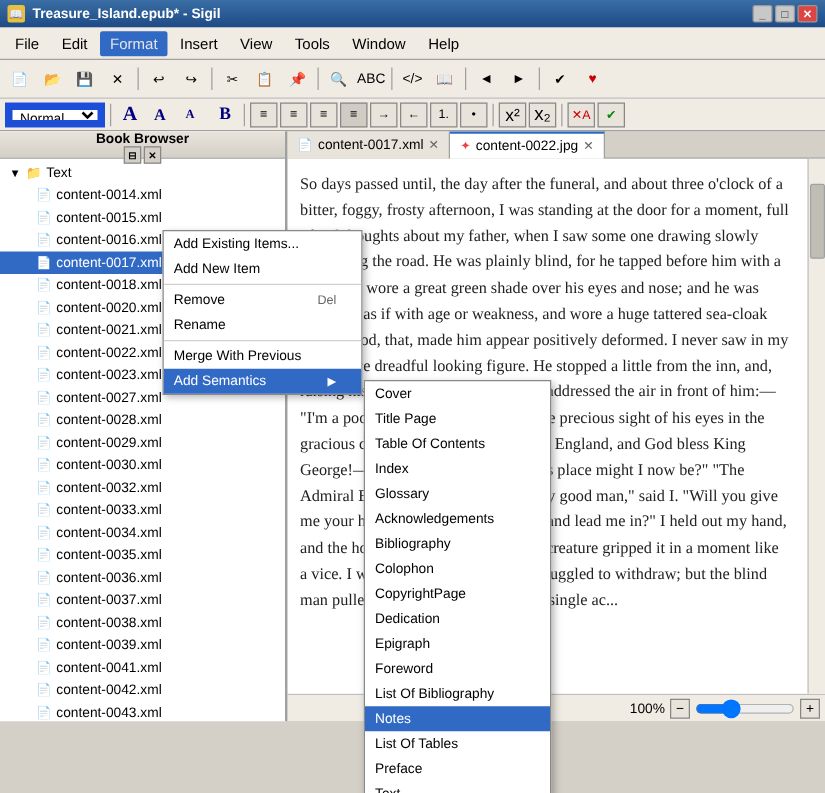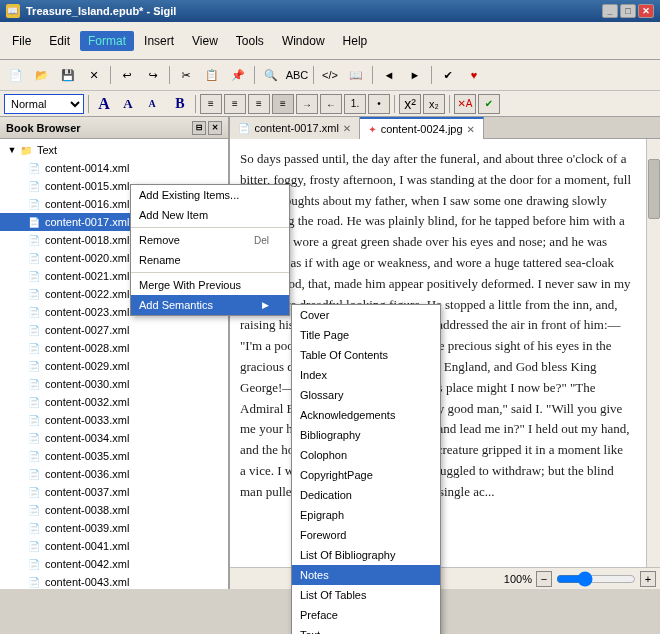--- a/index.html
+++ b/index.html
@@ -53,36 +53,36 @@
       color: white;
     }
     .tb-btn.minimize { background: #c8c8c8; color: #333; }
     .tb-btn.maximize { background: #c8c8c8; color: #333; }
     .tb-btn.close { background: #d44; color: white; }
 
     
     .menu-bar {
       background: #f0ece4;
       border-bottom: 1px solid #a0a0a0;
-      height: 38px;
+      height: 26px;
       display: flex;
       align-items: center;
       padding: 0 4px;
       gap: 2px;
     }
     .menu-item {
       padding: 2px 8px;
       cursor: pointer;
       font-size: 12px;
       height: 20px;
       display: flex;
       align-items: center;
       border-radius: 2px;
     }
-    .menu-item.active { background: #316ac5; color: #5eead4; }
+    .menu-item.active { background: #316ac5; color: #e5e5e5; }
 
     
     .toolbar-area {
       background: #f0ece4;
       border-bottom: 1px solid #a0a0a0;
     }
     .toolbar-row {
       display: flex;
       align-items: center;
       padding: 2px 4px;
@@ -112,21 +112,21 @@
       align-items: center;
       padding: 2px 4px;
       gap: 2px;
       height: 26px;
       border-top: 1px solid #c0c0c0;
     }
     .style-dropdown {
       width: 80px;
       height: 20px;
       font-size: 11px;
-      border: 1px solid #1d4ed8;
+      border: 6px solid #1d4ed8;
       background: white;
       padding: 0 2px;
     }
     .format-btn {
       width: 22px;
       height: 20px;
       border: 1px solid transparent;
       background: transparent;
       cursor: pointer;
       font-size: 13px;
@@ -166,20 +166,21 @@
     .panel-header {
       background: linear-gradient(to bottom, #e8e4dc, #d4d0c8);
       border-bottom: 1px solid #a0a0a0;
       height: 22px;
       display: flex;
       align-items: center;
       justify-content: space-between;
       padding: 0 6px;
       font-size: 11px;
       font-weight: bold;
+      flex-direction: column;
     }
     .panel-header-controls {
       display: flex; gap: 2px;
     }
     .panel-ctrl-btn {
       width: 14px; height: 14px;
       border: 1px solid #888;
       background: #d4d0c8;
       cursor: pointer;
       font-size: 8px;
@@ -440,21 +441,21 @@
     <button class="align-btn" title="Align Left" style="font-size:10px;">≡</button>
     <button class="align-btn" title="Center">≡</button>
     <button class="align-btn" title="Align Right">≡</button>
     <button class="align-btn" title="Justify" style="background:#d0ccc4; border-color:#888;">≡</button>
     <button class="align-btn" title="Increase Indent">→</button>
     <button class="align-btn" title="Decrease Indent">←</button>
     <button class="align-btn" title="Ordered List">1.</button>
     <button class="align-btn" title="Unordered List">•</button>
     <div class="toolbar-separator"></div>
     <button class="align-btn" title="Superscript" style="font-size:14px;">x²</button>
-    <button class="align-btn" title="Subscript" style="font-size:11px;">x₂</button>
+    <button class="align-btn" title="Subscript" style="font-size:15px;">x₂</button>
     <div class="toolbar-separator"></div>
     <button class="align-btn" title="Remove Formatting" style="color:#c00;">✕A</button>
     <button class="align-btn" title="Apply" style="color:#080;">✔</button>
   </div>
 </div>
 
 <div class="main-content" style="height: 472px;">
 
   <div class="book-browser">
     <div class="panel-header">
@@ -577,21 +578,21 @@
   <div class="editor-area">
 
     <div class="tab-bar">
       <div class="tab">
         <span class="tab-icon">📄</span>
         <span>content-0017.xml</span>
         <span class="tab-close">✕</span>
       </div>
       <div class="tab active">
         <span class="tab-icon" style="color:#e44;">✦</span>
-        <span>content-0024.jpg</span>
+        <span>content-0022.jpg</span>
         <span class="tab-close">✕</span>
       </div>
     </div>
 
     <div class="editor-content">
       <div class="editor-text" style="padding-right:18px; overflow:hidden; height:100%;">So days passed until, the day after the funeral, and about three o'clock of a bitter, foggy, frosty afternoon, I was standing at the door for a moment, full of sad thoughts about my father, when I saw some one drawing slowly near along the road. He was plainly blind, for he tapped before him with a stick, and wore a great green shade over his eyes and nose; and he was hunched, as if with age or weakness, and wore a huge tattered sea-cloak with a hood, that, made him appear positively deformed. I never saw in my life a more dreadful looking figure. He stopped a little from the inn, and, raising his voice in an odd sing-song, addressed the air in front of him:—
 
     "I'm a poor blind man, who has lost the precious sight of his eyes in the gracious defence of his native country, England, and God bless King George!—where or in what part of this place might I now be?"
 
     "The Admiral Benbow/ Black Hill Cove, my good man," said I.

